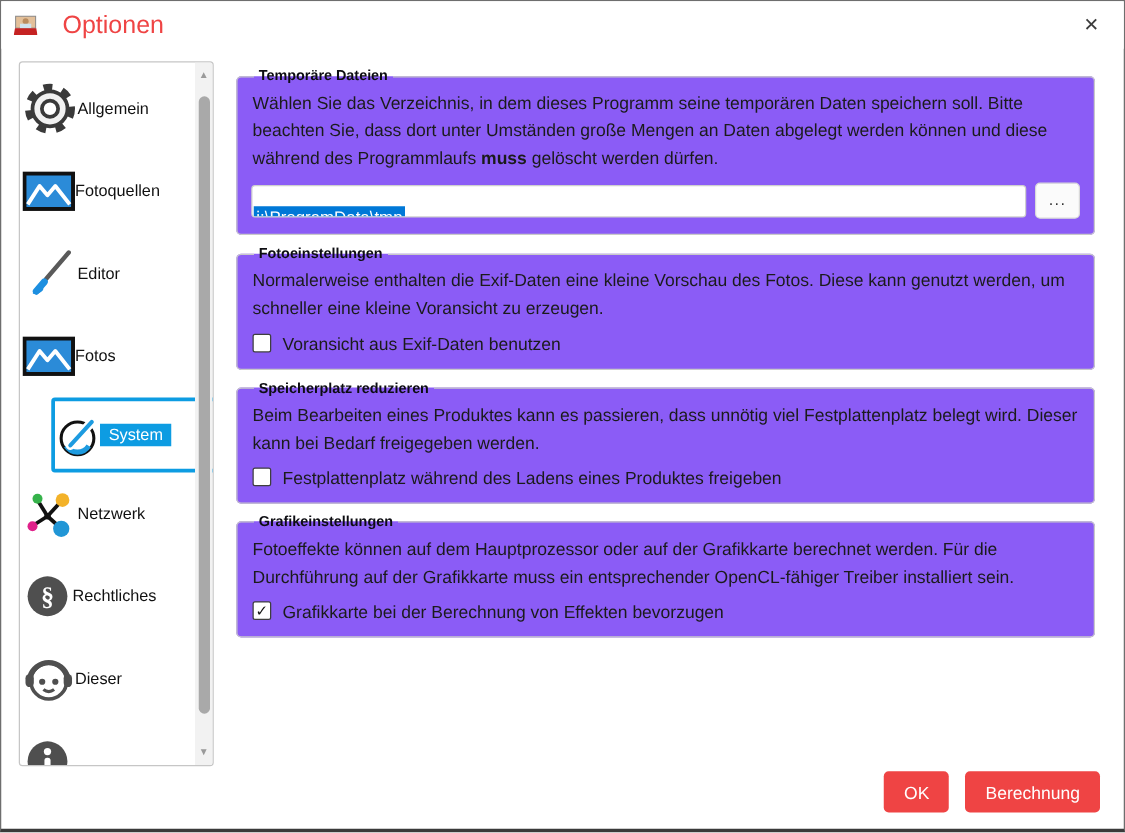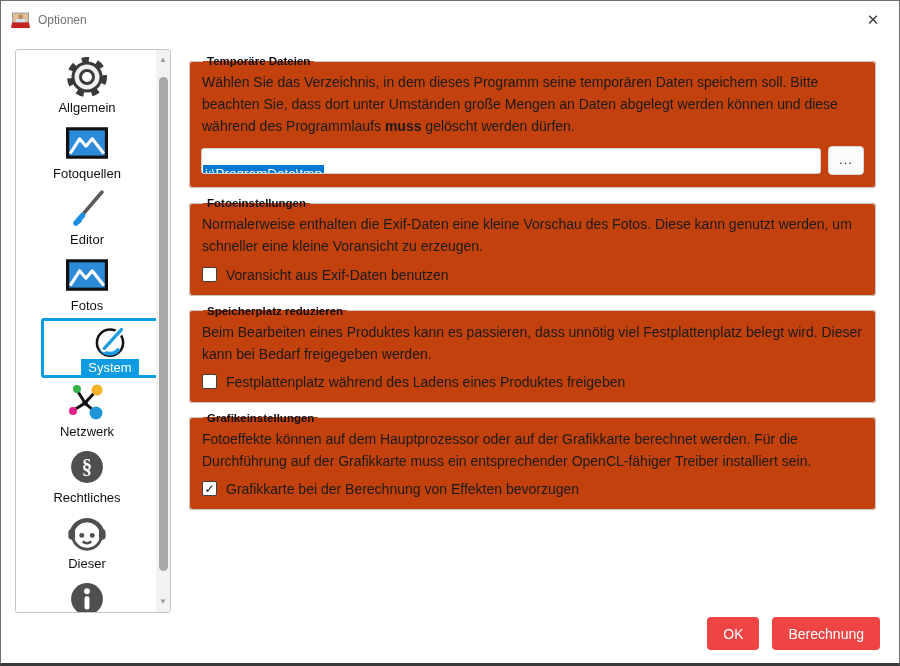--- a/index.html
+++ b/index.html
@@ -8,50 +8,50 @@
 
   .window {
     position: absolute; inset: 0; background: #fff;
     border: 1px solid #6e6e6e; border-bottom: 3px solid #3a3a3a;
   }
 
   
   .titlebar { position: absolute; top: 0; left: 0; right: 0; height: 38px;
     display: flex; align-items: center; padding: 0 10px; background: #fff; }
   .app-icon { width: 19px; height: 17px; display: inline-block; }
-  .window-title { font-size: 12px; color: #737373; margin-left: 8px; }
+  .window-title { font-size: 20px; color: #ef4444; margin-left: 20px; }
   .close-btn { position: absolute; right: 14px; top: 7px; width: 24px; height: 24px;
     display: flex; align-items: center; justify-content: center;
     font-size: 15px; color: #3c3c3c; cursor: pointer; }
 
   
   .sidebar { position: absolute; left: 14px; top: 48px; width: 156px; height: 564px;
     background: #fff; border: 1px solid #c6c6c6; border-radius: 3px; overflow: hidden; }
   .nav { position: absolute; left: 1px; top: 4px; width: 140px; }
   .nav-item { width: 138px; height: 66px; margin: 0 auto; display: flex;
-    flex-direction: column; align-items: center; cursor: pointer; }
+    flex-direction: row; align-items: center; cursor: pointer; }
   .icon-slot { height: 46px; display: flex; align-items: center; justify-content: center; }
   .nav-label { font-size: 13px; color: #111; line-height: 16px; }
   .nav-item.selected { border: 3px solid var(--accent); border-radius: 3px; height: 60px; margin-left: 24px; }
   .nav-item.selected .icon-slot { height: 38px; padding-top: 2px; }
   .nav-item.selected .nav-label { background: var(--accent); color: #fff; padding: 1px 7px; }
 
   
   .sb-scroll { position: absolute; right: 0; top: 0; width: 14px; height: 100%;
     background: #f2f2f2; }
   .sb-arrow { position: absolute; left: 0; width: 14px; height: 16px; color: #9a9a9a;
     font-size: 8px; text-align: center; line-height: 16px; cursor: pointer; }
   .sb-arrow.up { top: 2px; } .sb-arrow.down { bottom: 2px; }
   .sb-thumb { position: absolute; left: 2.5px; width: 9px; top: 27px; height: 494px;
     background: #a9a9a9; border-radius: 5px; cursor: pointer; }
 
   
   .main { position: absolute; left: 188px; top: 54px; width: 687px; }
   fieldset.group { border: 1px solid #c9c9c9; border-radius: 4px;
-    margin: 0 0 9px 0; padding: 1px 11px 12px 11px; background: #c2410c; }
+    margin: 0 0 9px 0; padding: 1px 11px 12px 11px; background: #8b5cf6; }
   legend.group-title { font-size: 11.5px; font-weight: bold; color: #0d0d12;
     padding: 0 4px; margin-left: 2px; }
   .desc { font-size: 14px; color: #1b1b1b; line-height: 1.58; margin: 3px 1px 9px 1px; }
   .desc b { font-weight: bold; }
 
   .path-row { display: flex; align-items: center; gap: 7px; margin-top: 2px; }
   .path-input { flex: 1; height: 26px; border: 1px solid #cfcfcf; border-radius: 3px;
     background: #fff; display: flex; align-items: center; padding: 0 1px;
     font-size: 13.5px; overflow: hidden; cursor: text; }
   .path-selected { background: var(--selblue); color: #fff; padding: 1px 2px; white-space: pre; margin-top: 26px; }

